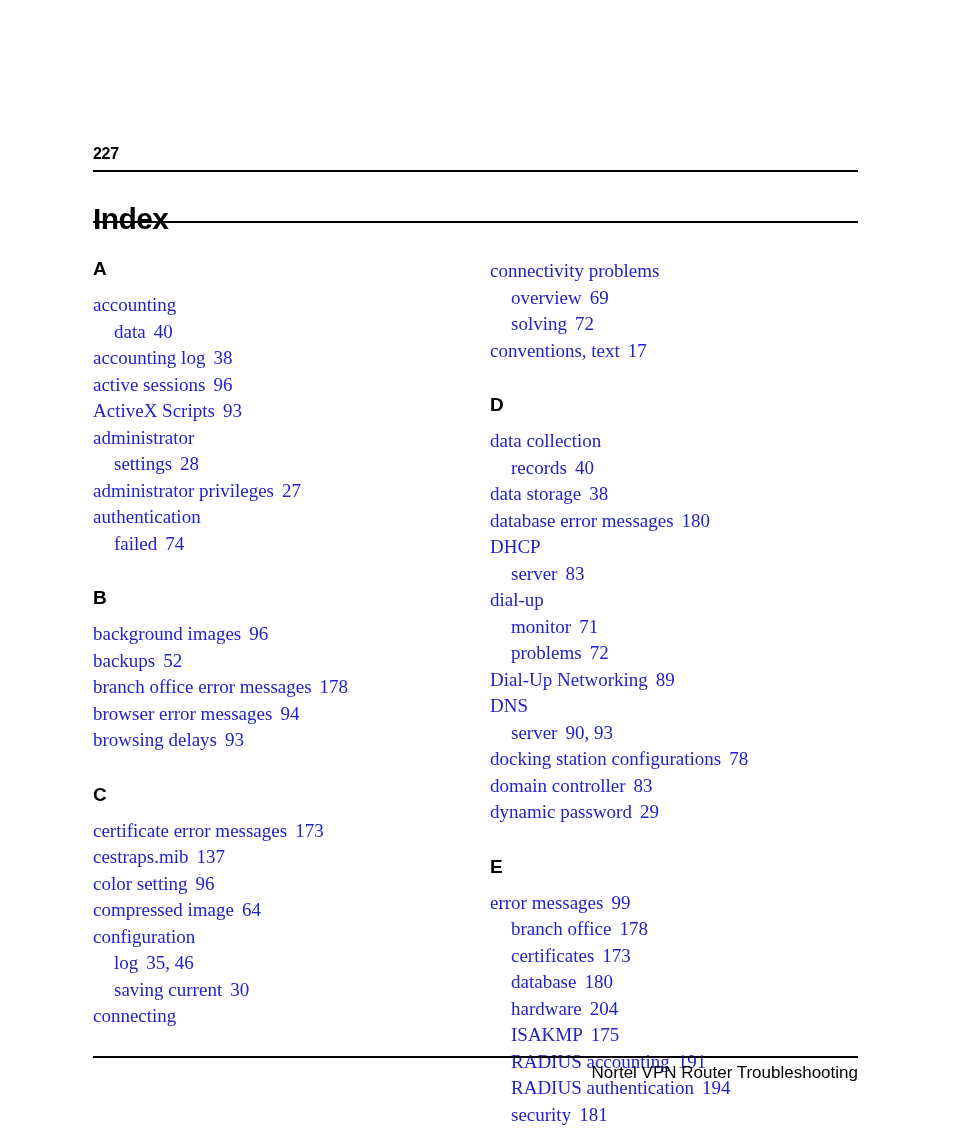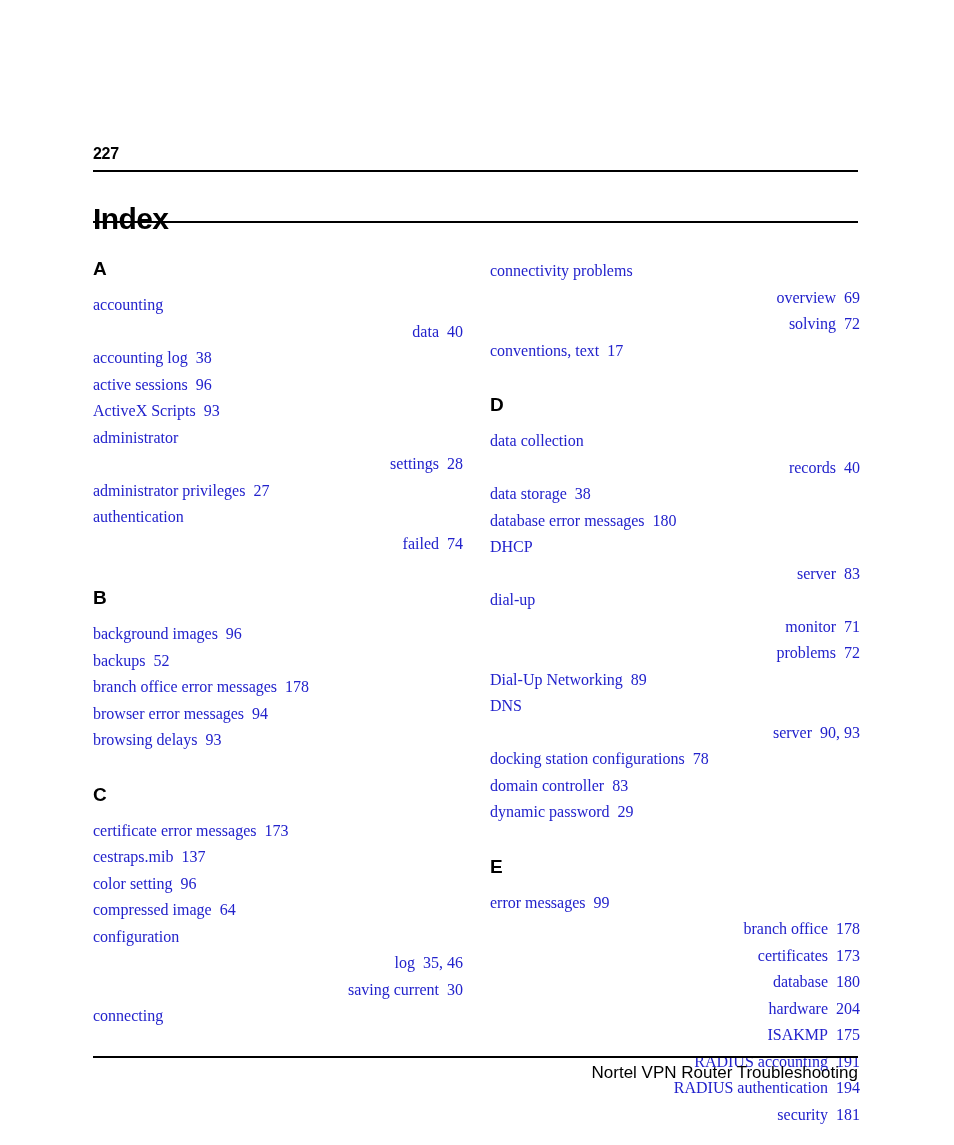--- a/index.html
+++ b/index.html
@@ -83,27 +83,27 @@
   
   .column > .index-group:first-child > .letter-heading {
     margin-top: 0;
   }
   .index-group + .index-group .letter-heading {
     margin-top: 30px;
   }
 
   .entry {
     font-family: "Liberation Serif", "DejaVu Serif", serif;
-    font-size: 16px;
+    font-size: 19px;
     color: #2222cc;
     line-height: 26.5px;
     white-space: nowrap;
   }
   .entry.level-1 { padding-left: 0; }
-  .entry.level-2 { padding-left: 21px; text-align: right; }
+  .entry.level-2 { padding-left: 21px; }
 
   .entry .pages {
     padding-left: 8px;
   }
 
   
   .footer-text {
     position: absolute;
     left: 93px;
     top: 1062px;

